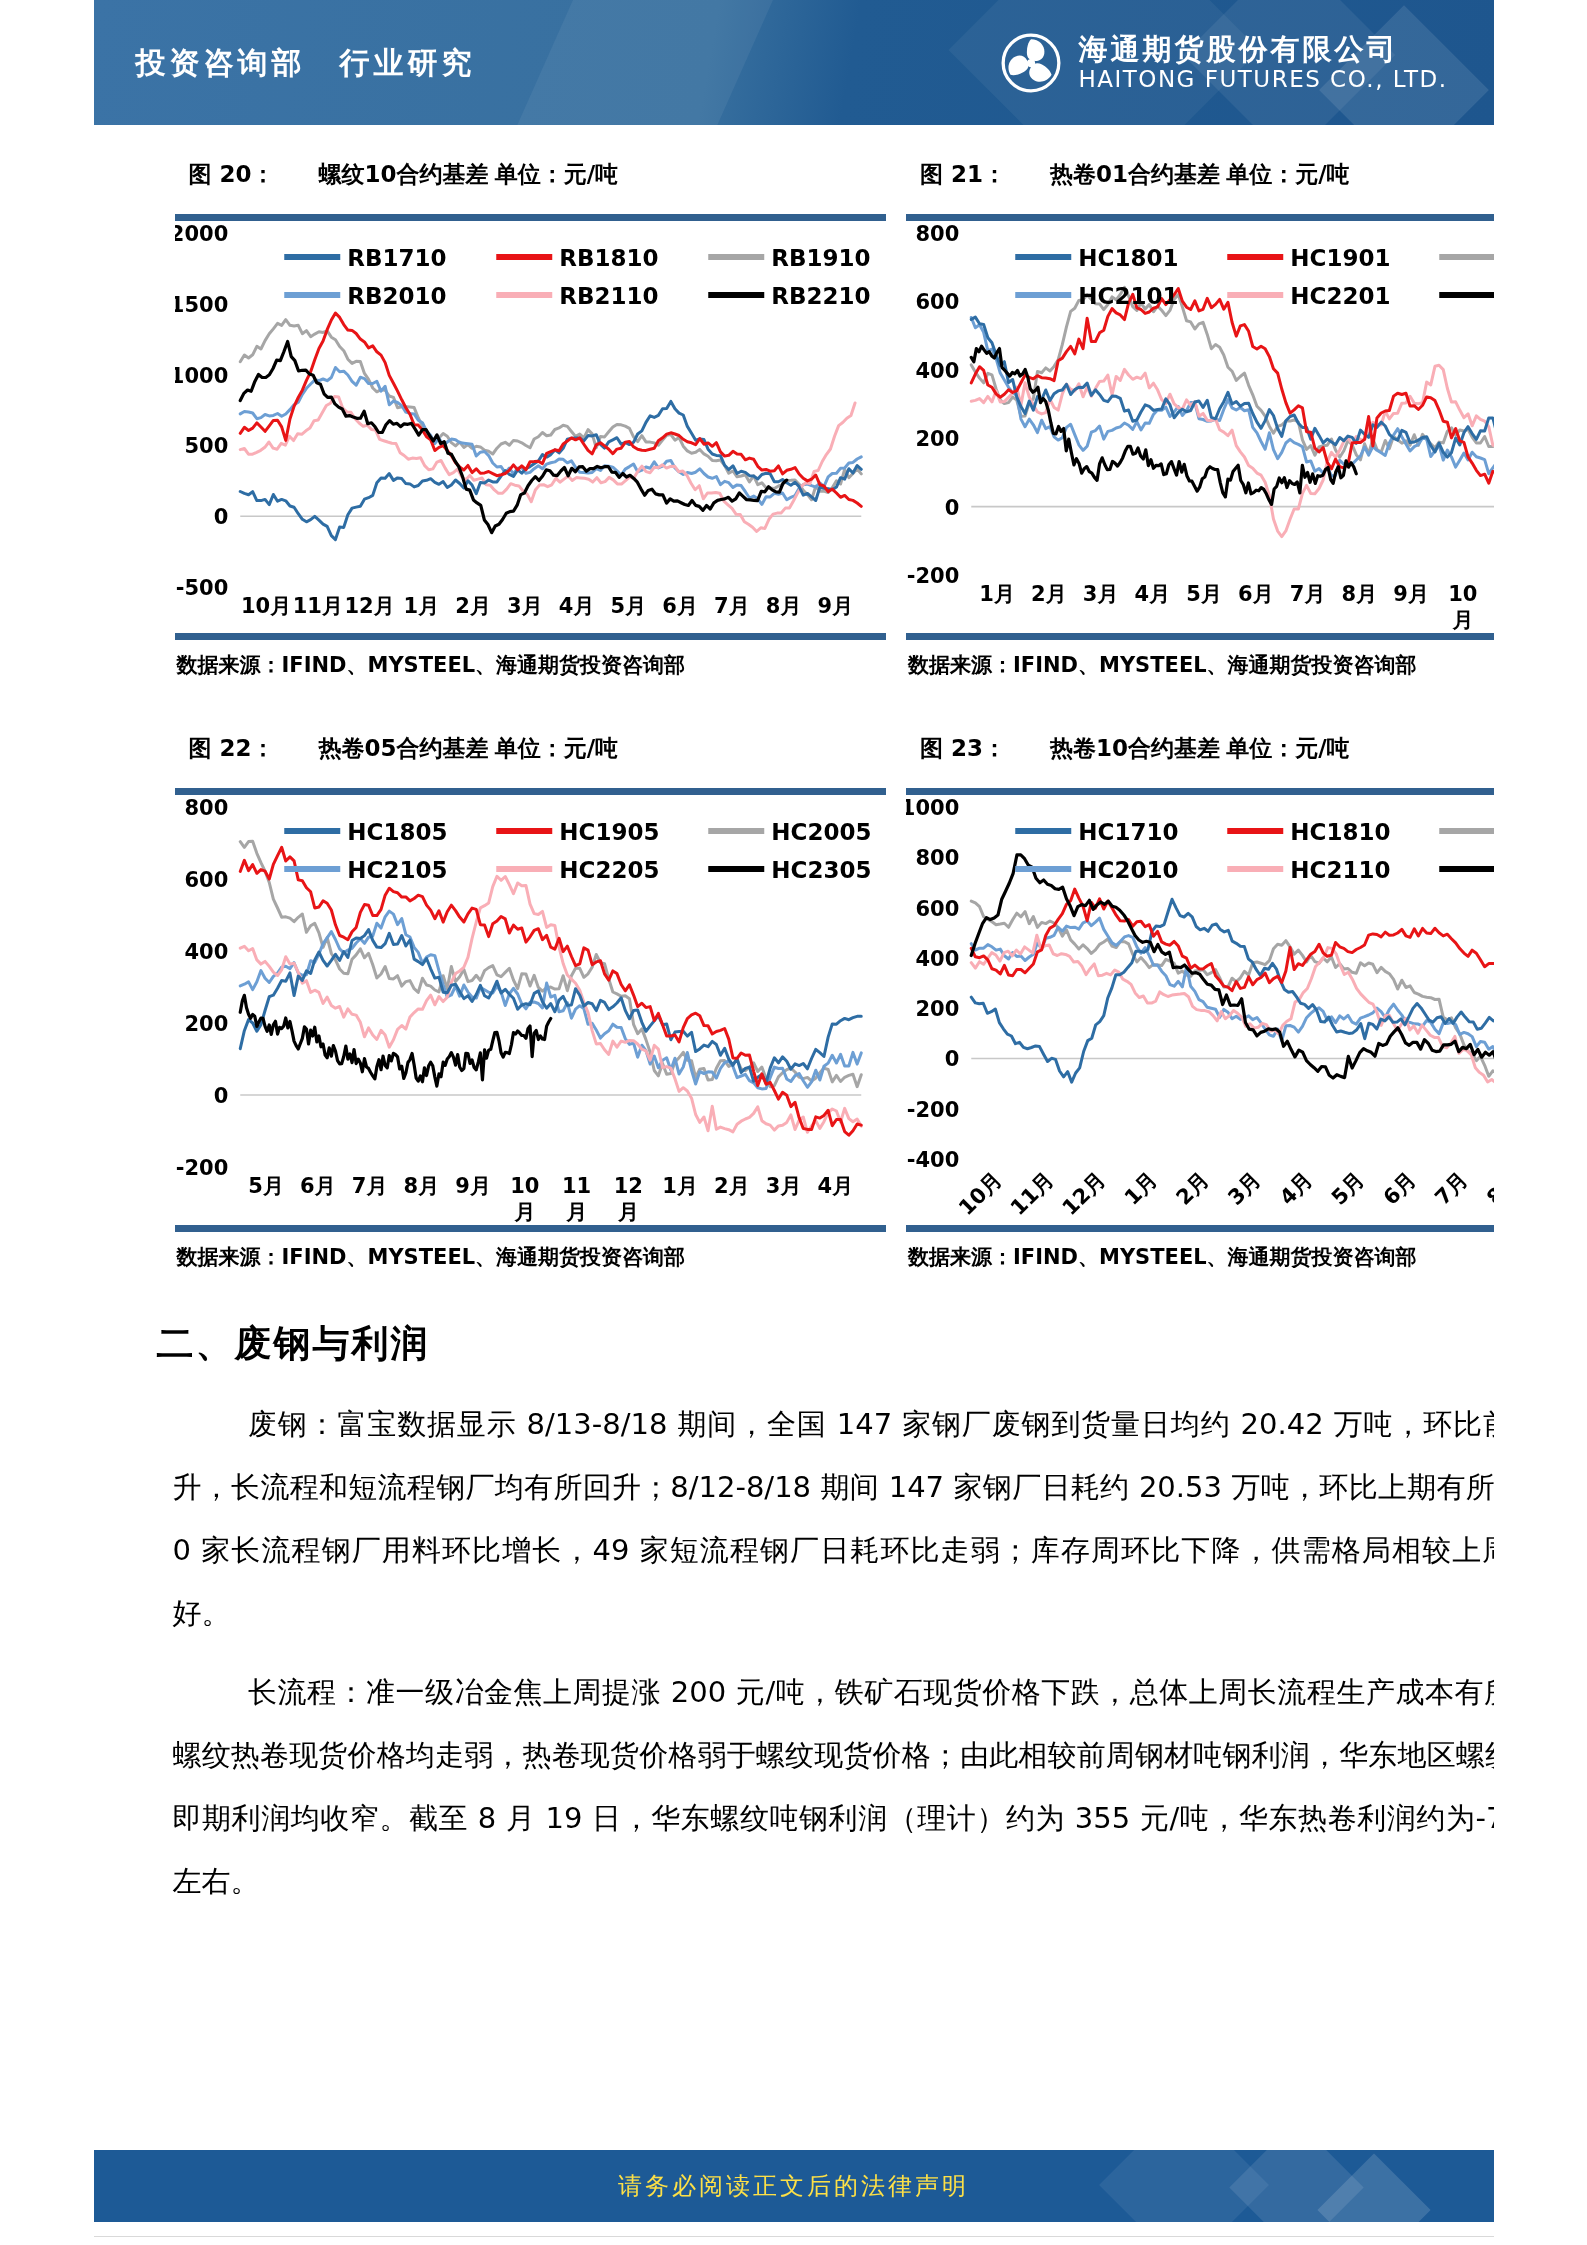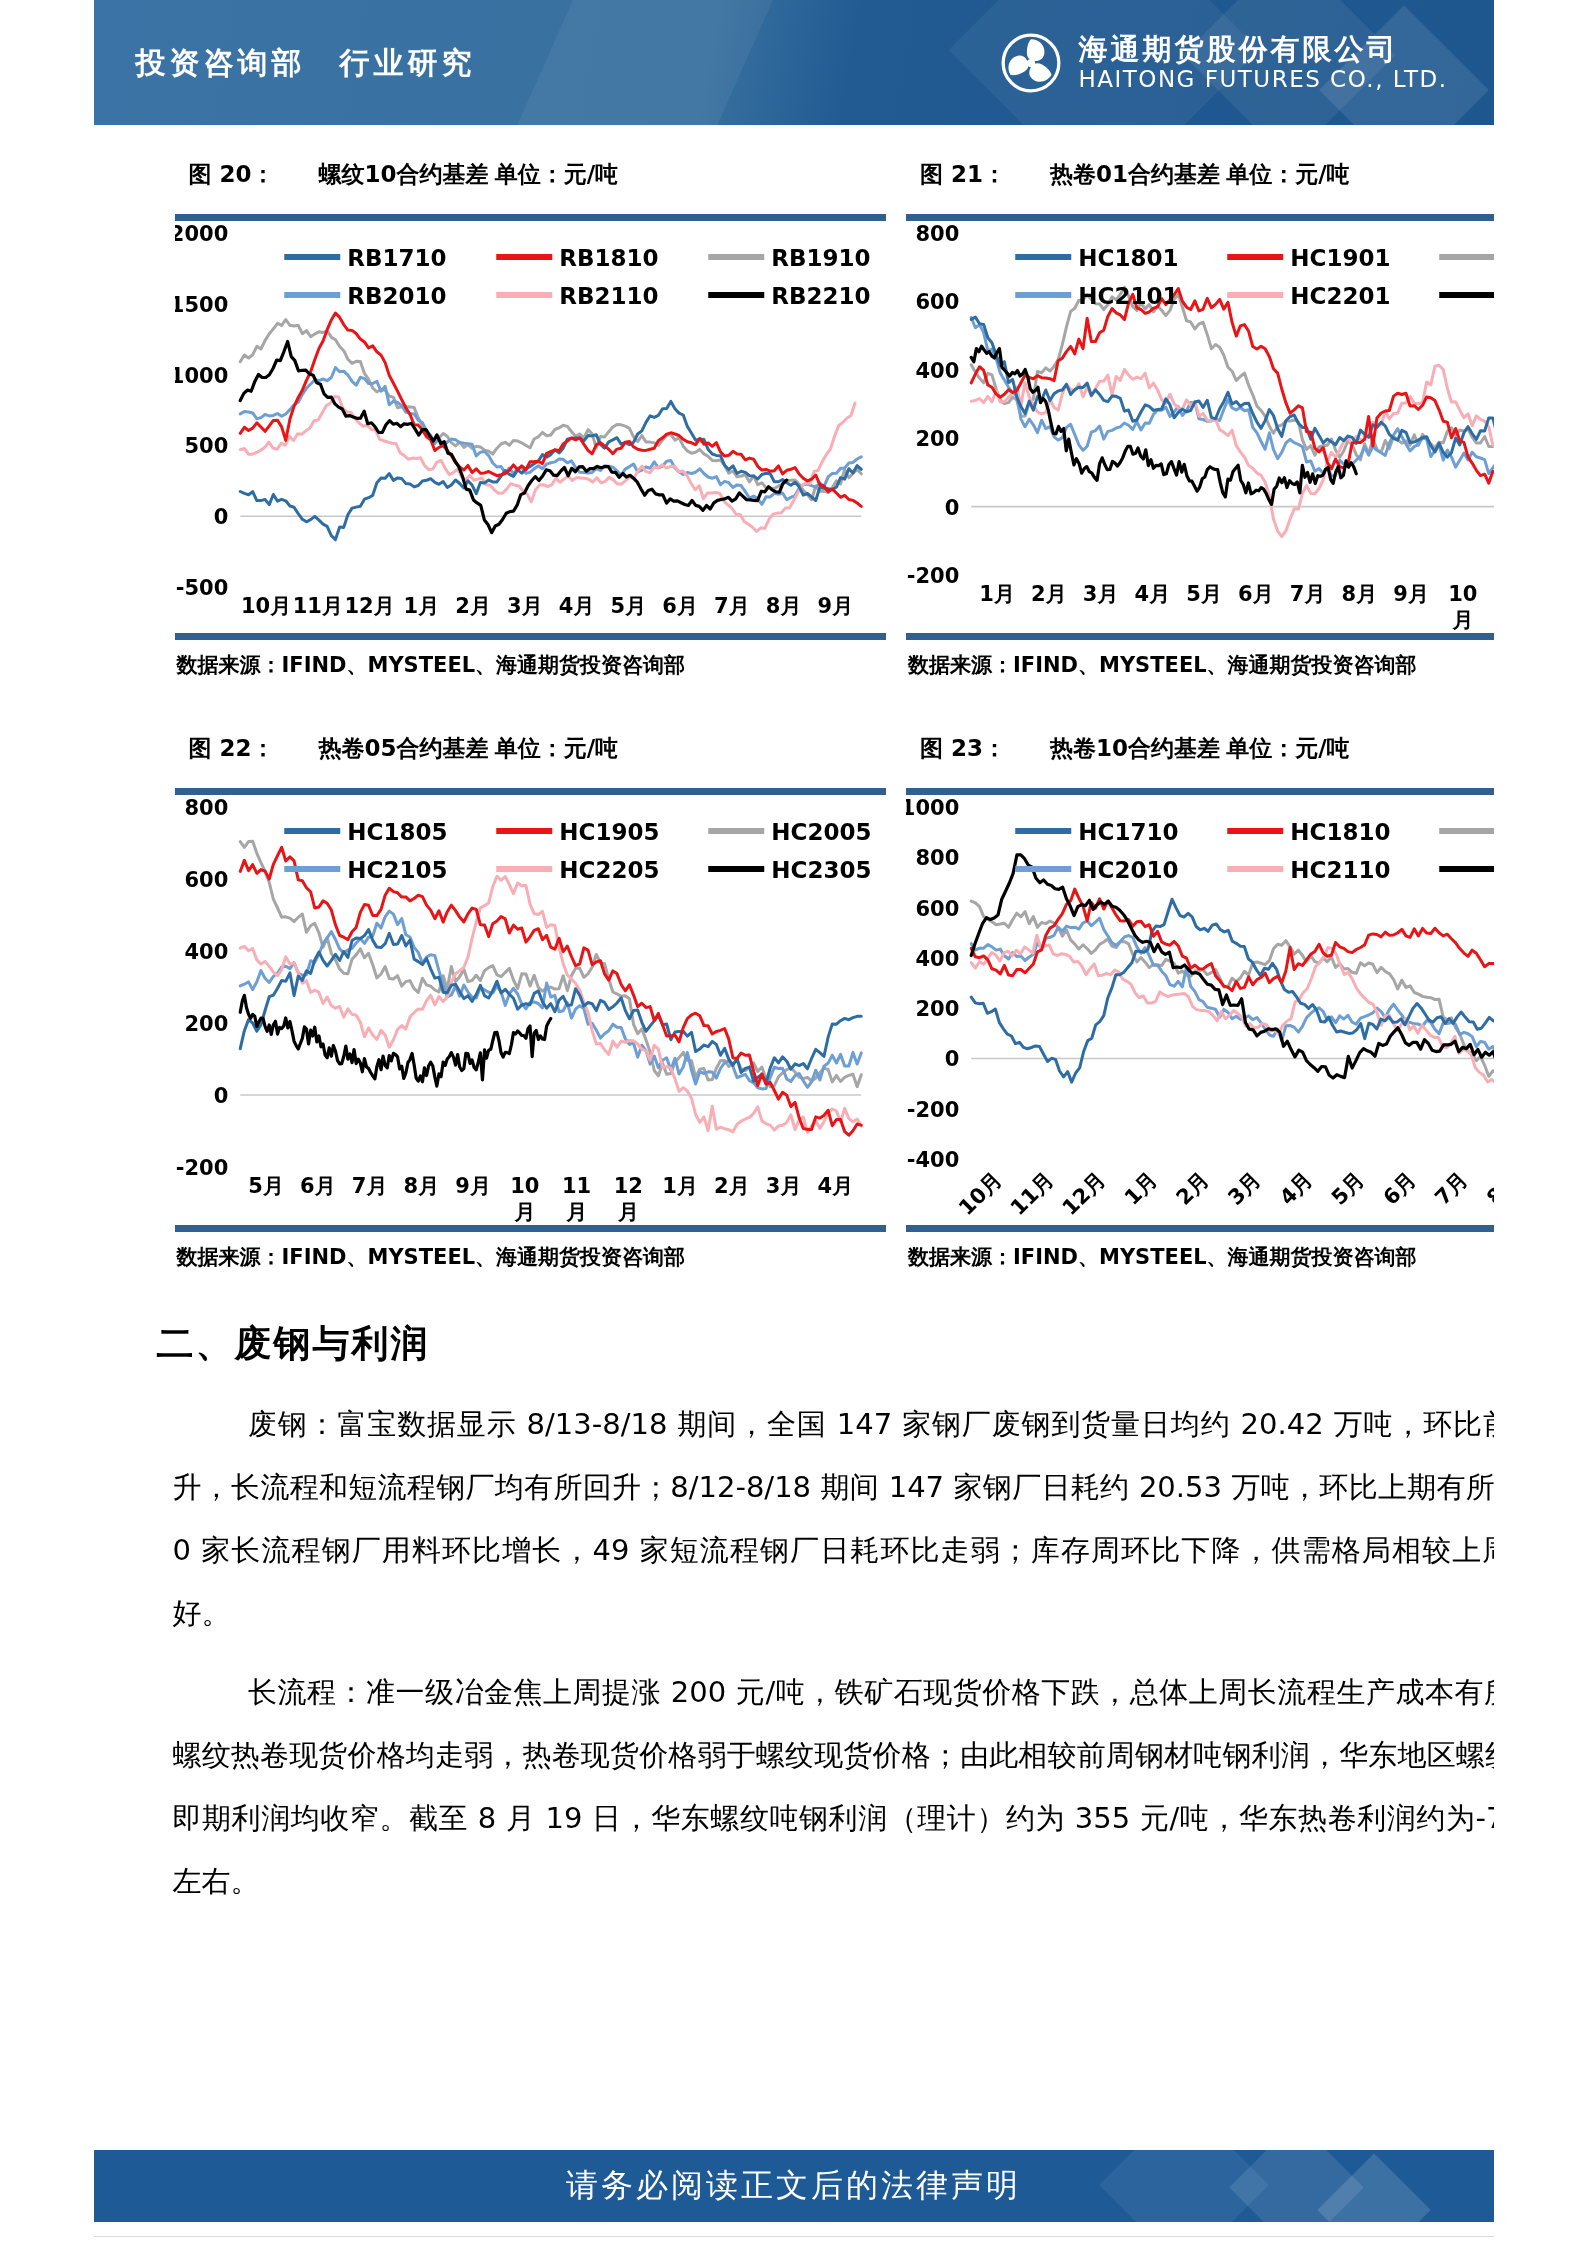--- a/index.html
+++ b/index.html
@@ -37,21 +37,21 @@
   .body-text{margin-top:24px;}
   .body-text p{margin:16px;font-size:29px;line-height:63px;text-align:justify;
                text-indent:2.6em;word-break:break-all;}
   
   .footer{position:absolute;left:0;top:2150px;width:100%;height:72px;background:#1d5a96;overflow:hidden;}
   .footer .deco{position:absolute;background:rgba(255,255,255,0.10);transform:rotate(45deg);}
   .footer .f1{width:95px;height:95px;right:150px;top:-10px;}
   .footer .f2{width:80px;height:80px;right:80px;top:20px;background:rgba(255,255,255,0.14);}
   .footer .f3{width:120px;height:120px;right:250px;top:-25px;background:rgba(255,255,255,0.07);}
   .footer-text{position:absolute;width:100%;top:50%;transform:translateY(-50%);
-               text-align:center;color:#ffffff;font-size:32px;letter-spacing:3px;}
+               text-align:center;color:#fde047;font-size:24px;letter-spacing:3px;}
   .bottom-hairline{position:absolute;left:0;top:2236px;width:100%;height:1px;background:#d9d9d9;}
 </style>
 </head>
 <body>
 
 <div class="page">
 
   <header class="banner">
     <div class="deco d3"></div>
     <div class="deco d1"></div>

